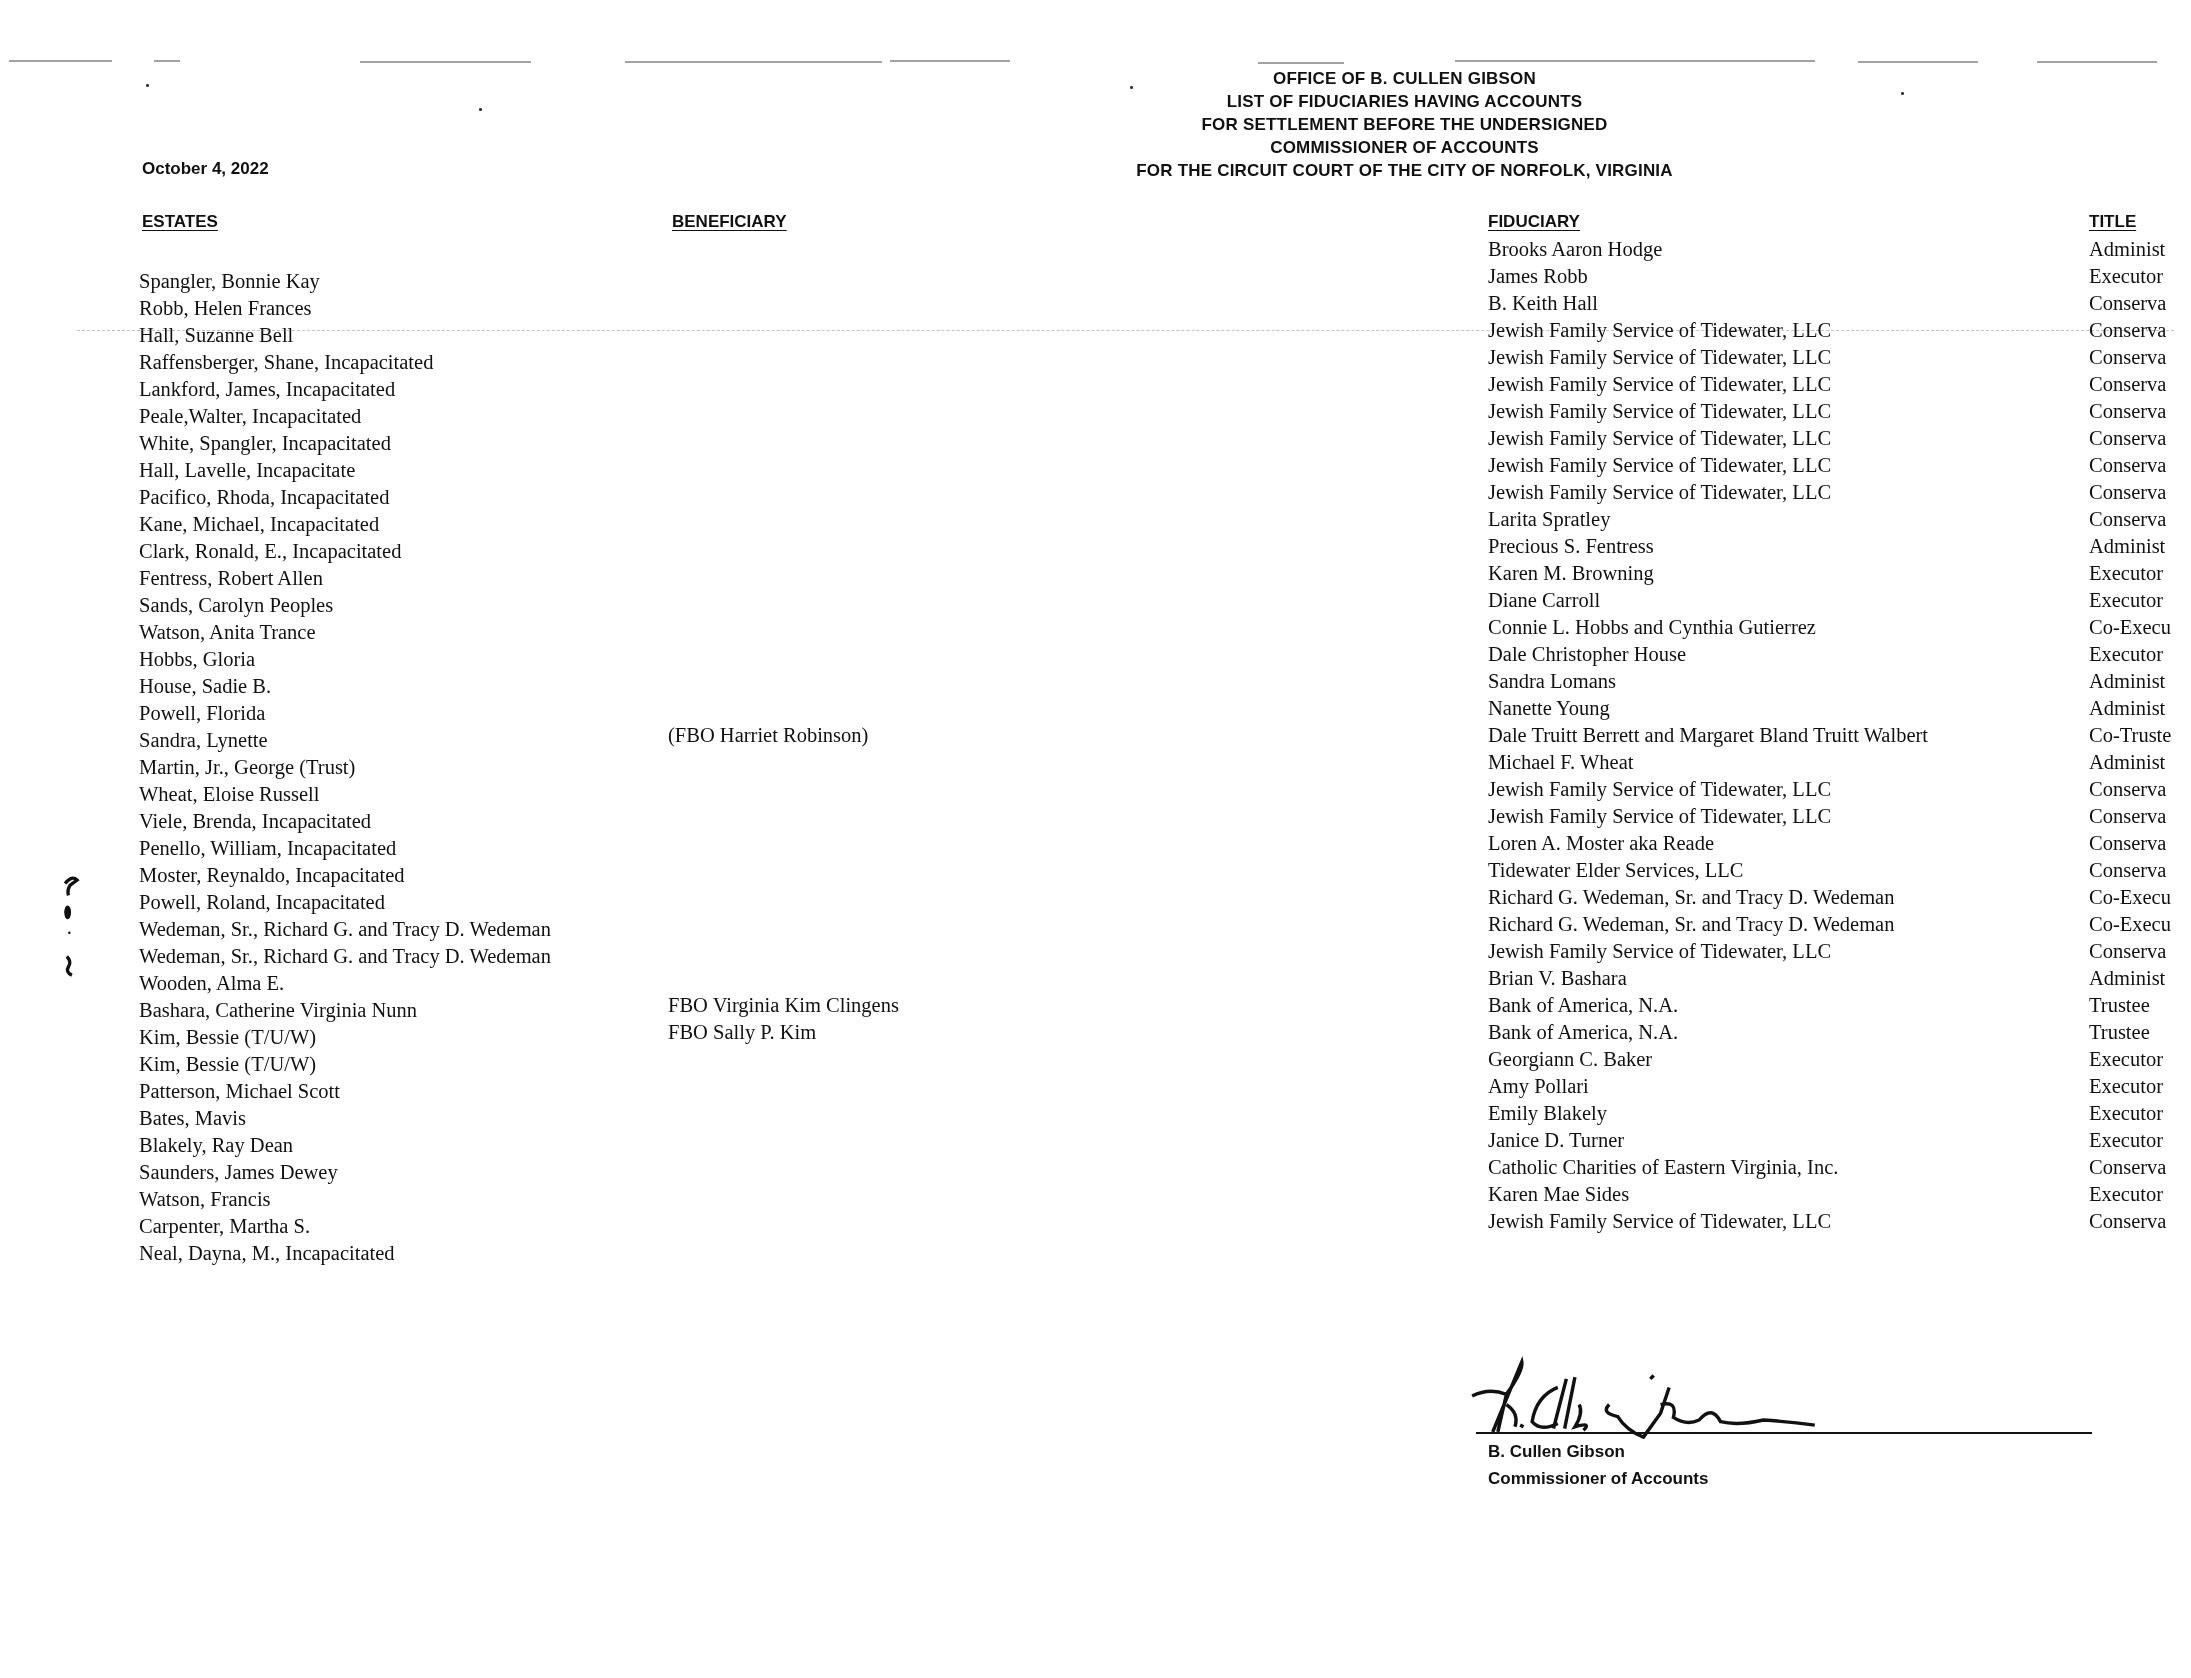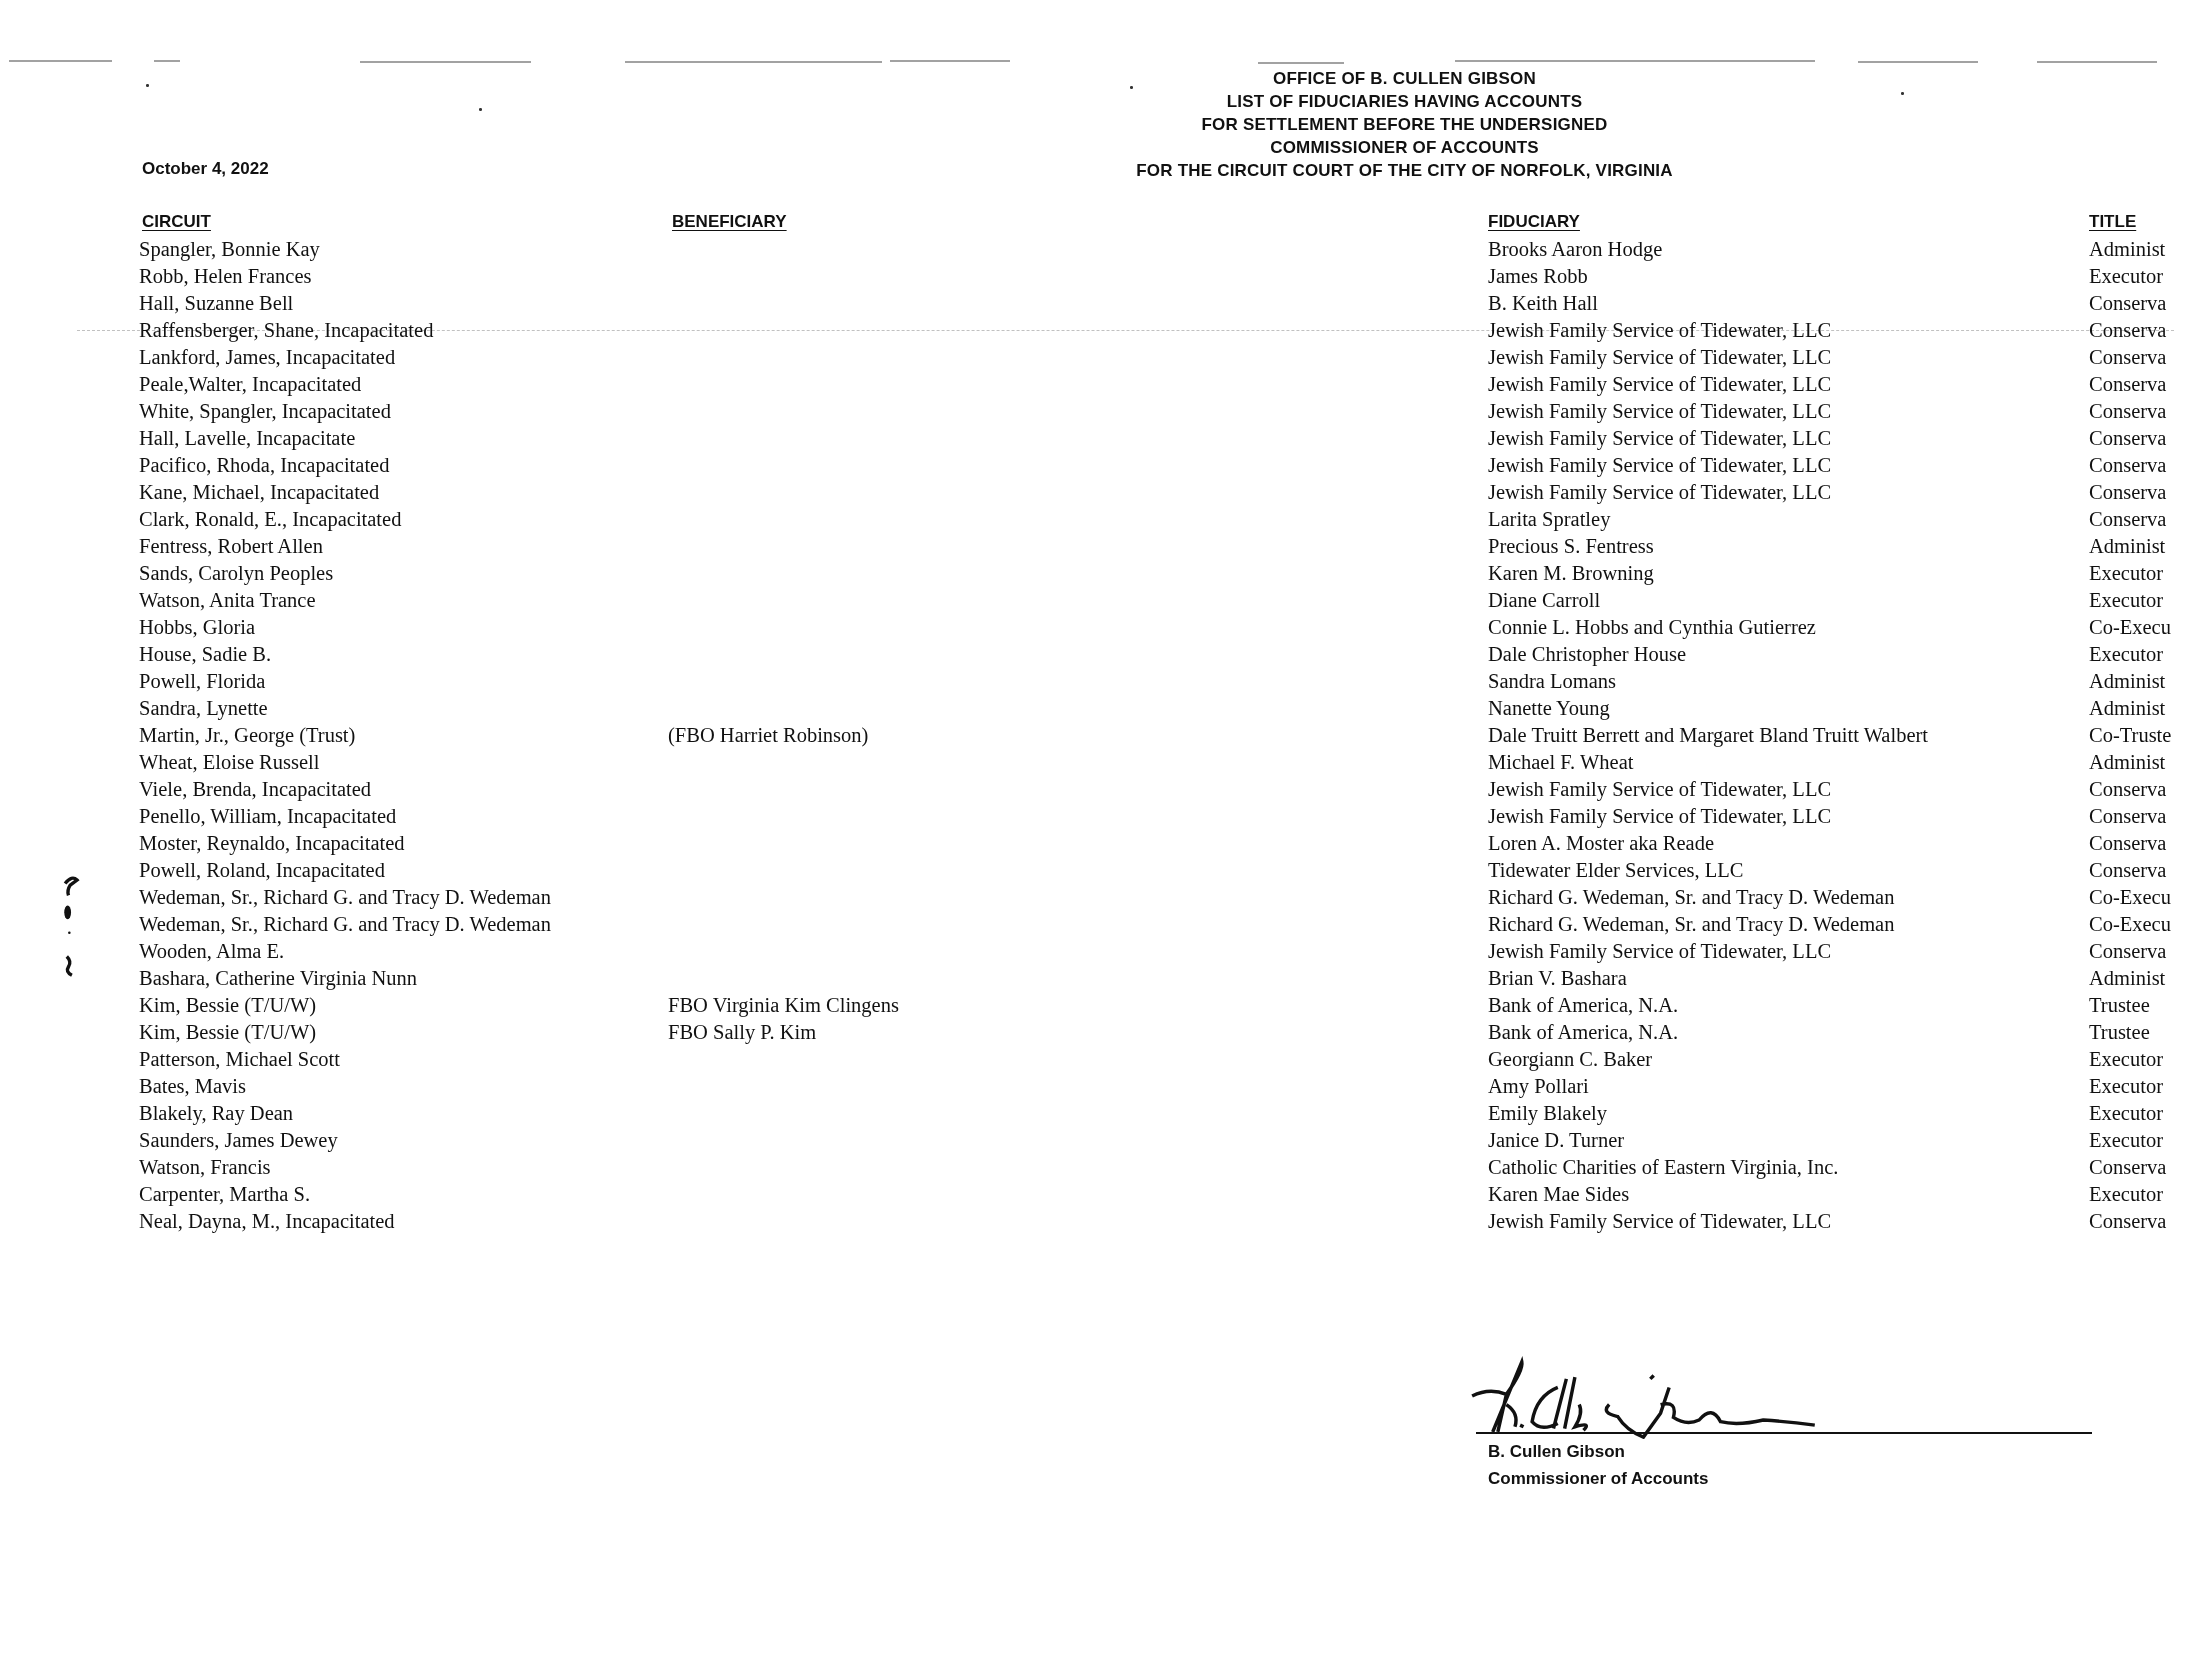--- a/index.html
+++ b/index.html
@@ -29,21 +29,21 @@
   .col-beneficiary { left: 672px; }
   .col-fiduciary { left: 1488px; }
   .col-title { left: 2089px; }
 
   .rows { position: absolute; top: 236px; left: 0; width: 2192px; }
   .row {
     position: relative; height: 27px; font-size: 20.5px; line-height: 27px;
     white-space: nowrap;
   }
   .row span { position: absolute; top: 0; }
-  .c-estate { left: 139px; }
+  .c-estate { left: 139px; margin-top: 32px; }
   .c-benef { left: 668px; }
   .c-fid { left: 1488px; }
   .c-title { left: 2089px; width: 103px; overflow: hidden; }
 
   .dash-line {
     position: absolute; left: 77px; width: 2097px; top: 13px; height: 0;
     border-top: 1.7px dashed #777; opacity: 0.45;
   }
 
   .sig-area { position: absolute; left: 1455px; top: 1353px; width: 651px; height: 128px; }
@@ -74,21 +74,21 @@
 <div class="header-block sans">
   <div>OFFICE OF B. CULLEN GIBSON</div>
   <div>LIST OF FIDUCIARIES HAVING ACCOUNTS</div>
   <div>FOR SETTLEMENT BEFORE THE UNDERSIGNED</div>
   <div>COMMISSIONER OF ACCOUNTS</div>
   <div>FOR THE CIRCUIT COURT OF THE CITY OF NORFOLK, VIRGINIA</div>
 </div>
 
 <div class="date sans">October 4, 2022</div>
 
-<div class="col-head col-estates sans">CIRCUIT</div>
+<div class="col-head col-estates sans">ESTATES</div>
 <div class="col-head col-beneficiary sans">BENEFICIARY</div>
 <div class="col-head col-fiduciary sans">FIDUCIARY</div>
 <div class="col-head col-title sans">TITLE</div>
 
 <div class="rows serif" id="rows">
     <div class="row">
       <span class="c-estate">Spangler, Bonnie Kay</span>
       <span class="c-benef"></span>
       <span class="c-fid">Brooks Aaron Hodge</span>
       <span class="c-title">Administ</span>

